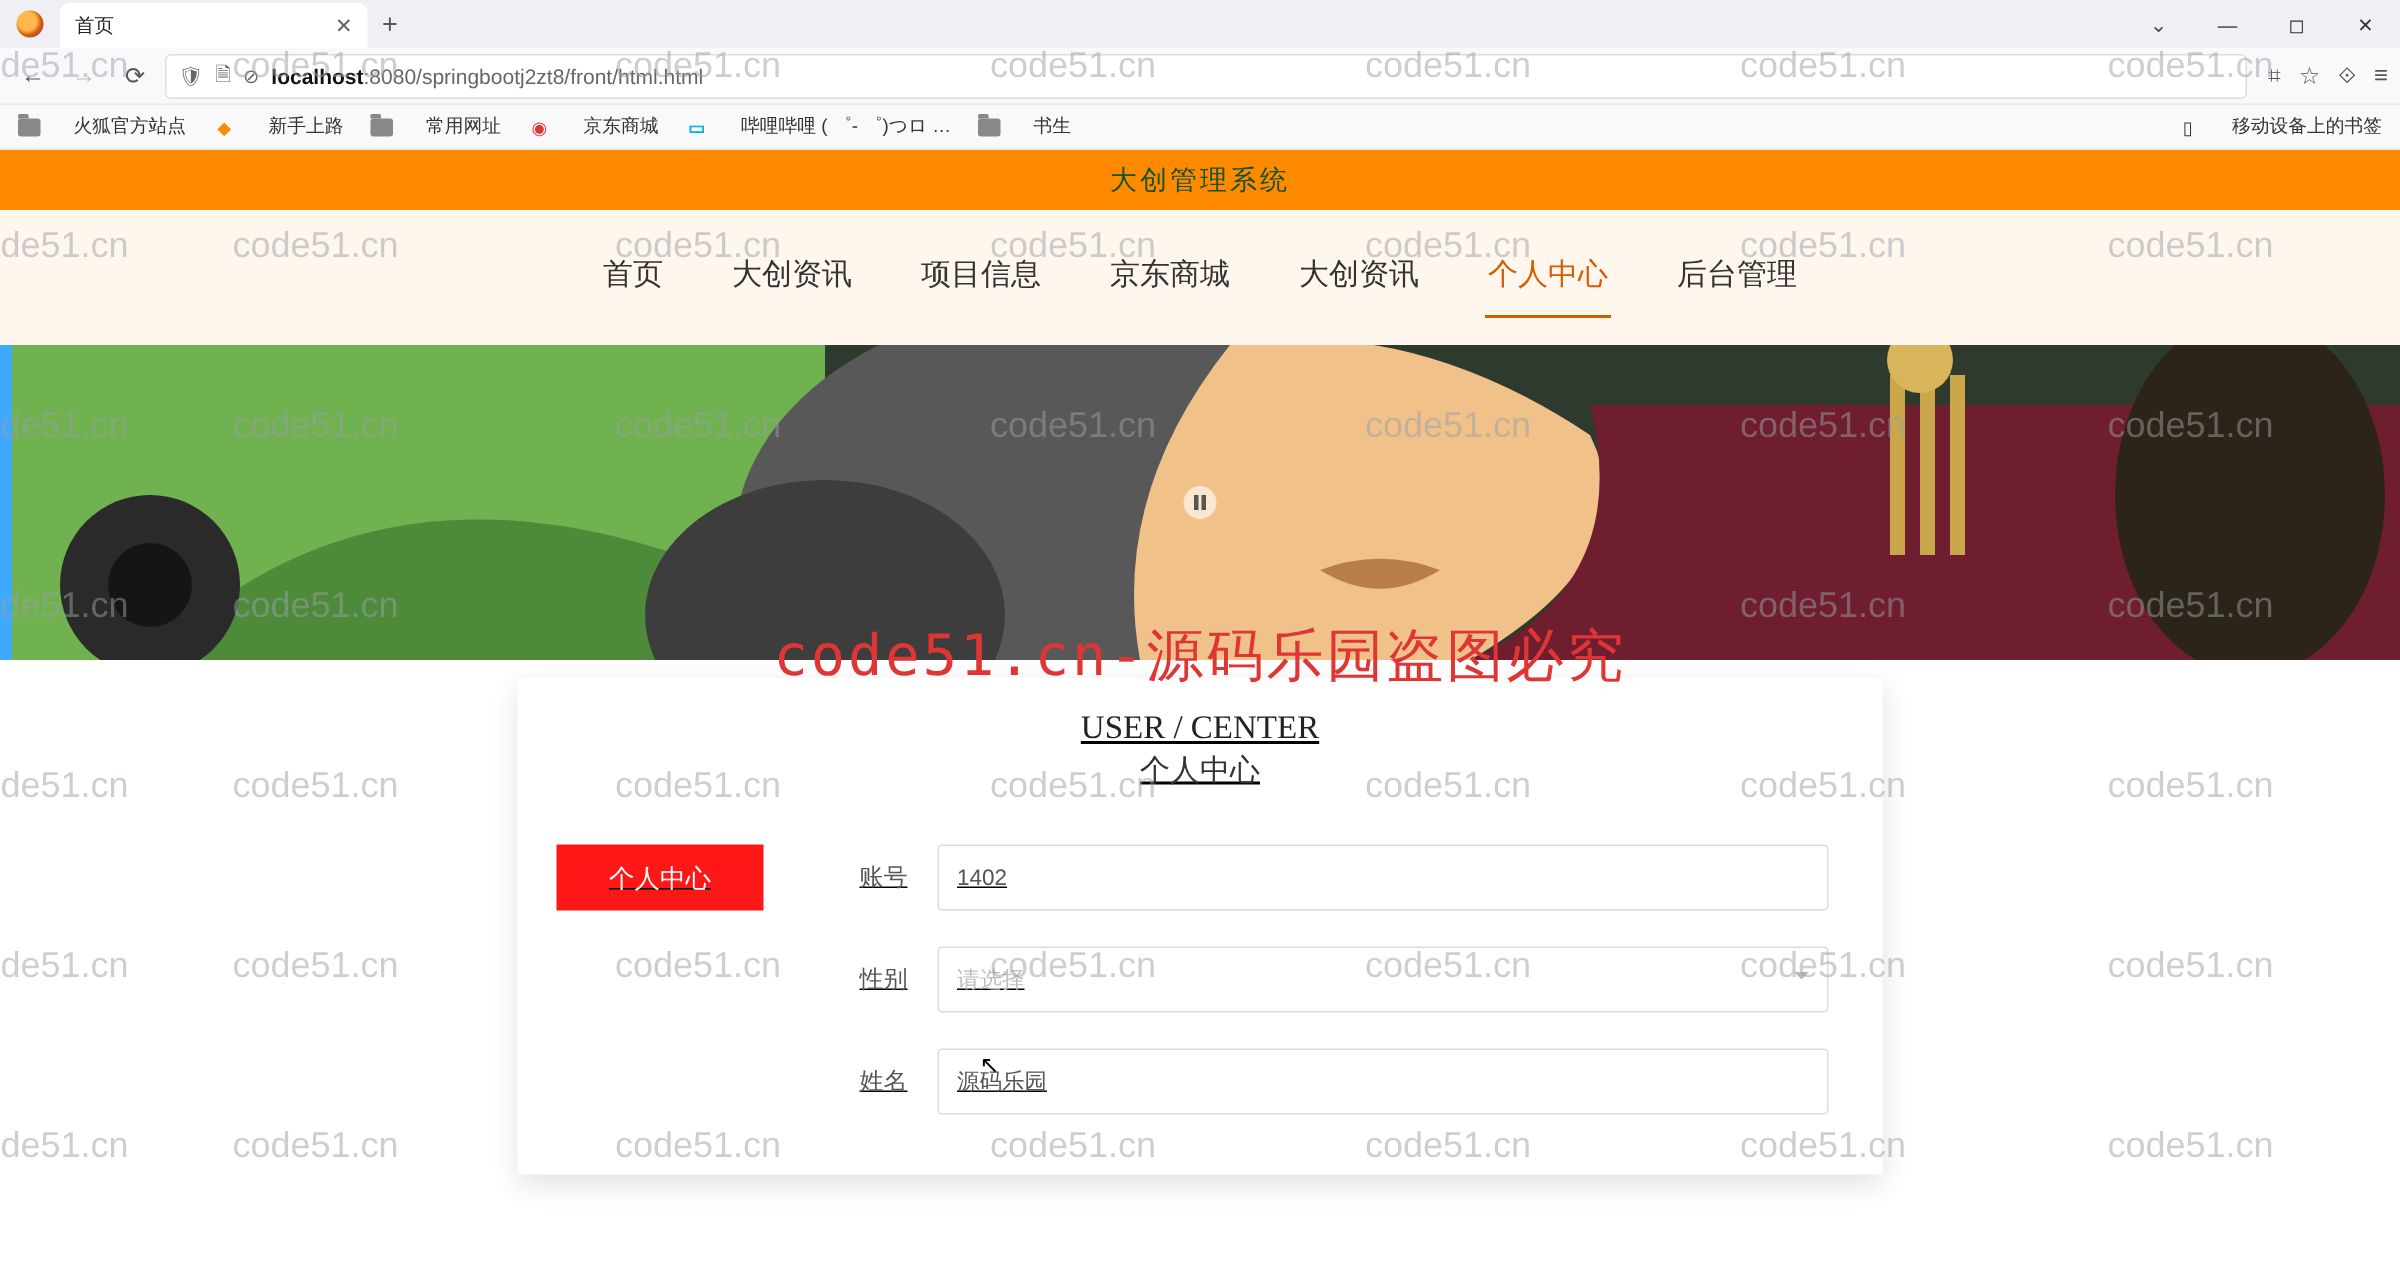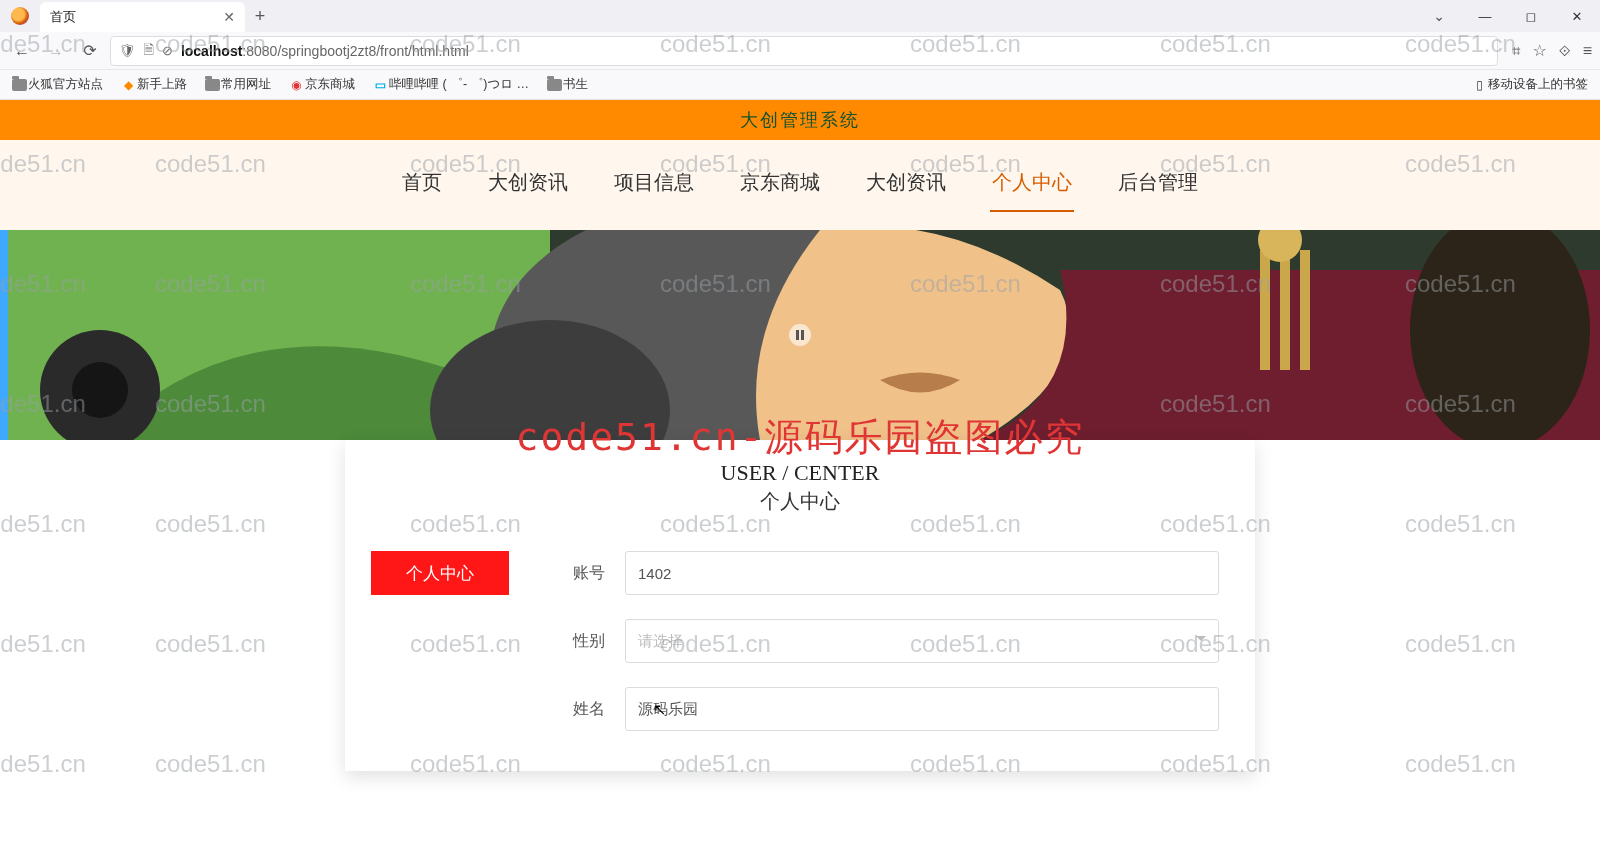--- a/index.html
+++ b/index.html
@@ -20,21 +20,21 @@
   .navbtn { width:28px; height:28px; display:flex; align-items:center; justify-content:center; color:#555; font-size:16px; border-radius:4px; cursor:pointer; }
   .navbtn.disabled { color:#bbb; }
   .urlbox { flex:1; height:30px; border:1px solid #ddd; border-radius:4px; display:flex; align-items:center; padding:0 8px; gap:8px; background:#fff; }
   .urlbox .sec { font-size:13px; color:#666; }
   .urlbox .url { font-size:14px; color:#666; }
   .urlbox .url b { color:#111; font-weight:600; }
   .urlend { display:flex; align-items:center; gap:12px; margin-left:8px; }
   .urlend span { font-size:16px; color:#555; cursor:pointer; }
 
   .bmbar { height:30px; background:#f9f9fb; display:flex; align-items:center; padding:0 12px; gap:18px; border-bottom:1px solid #e4e4e8; font-size:12.5px; color:#333; }
-  .bm { display:flex; align-items:center; gap:1px; cursor:pointer; }
+  .bm { display:flex; align-items:center; gap:22px; cursor:pointer; }
   .bm .ic { width:15px; height:15px; display:flex; align-items:center; justify-content:center; font-size:12px; }
   .folder { width:15px; height:12px; background:#888; border-radius:2px; position:relative; }
   .folder::before { content:""; position:absolute; top:-3px; left:0; width:7px; height:3px; background:#888; border-radius:1px 1px 0 0; }
   .bmbar .right { margin-left:auto; }
 
   
   .watermarks { position:absolute; inset:0; pointer-events:none; z-index:60; }
   .wm { position:absolute; color:#9aa0a6; font-size:24px; font-family:Arial,sans-serif; opacity:0.5; white-space:nowrap; }
   .big-wm { position:absolute; left:50%; top:412px; transform:translateX(-50%); color:#e03535; font-size:38px; font-family:"SimSun","宋体",monospace; letter-spacing:2px; white-space:nowrap; z-index:65; }
 
@@ -47,21 +47,21 @@
   .menuitem.active::after { content:""; position:absolute; left:0; right:0; bottom:-4px; height:2px; background:#d65c00; }
 
   
   .banner { height:210px; position:relative; overflow:hidden; background:#222; }
   .banner svg { width:100%; height:100%; display:block; }
   .pauseicon { position:absolute; left:50%; top:50%; transform:translate(-50%,-50%); width:22px; height:22px; border-radius:50%; background:rgba(255,255,255,.6); z-index:5; }
   .pauseicon::before,.pauseicon::after { content:""; position:absolute; top:6px; width:3px; height:10px; background:#555; }
   .pauseicon::before { left:7px; } .pauseicon::after { right:7px; }
 
   
-  .card { width:910px; margin:0 auto; background:#fff; box-shadow:0 6px 18px rgba(0,0,0,.12); padding:20px 0 40px; position:relative; }
+  .card { width:910px; margin:12px auto; background:#fff; box-shadow:0 6px 18px rgba(0,0,0,.12); padding:20px 0 40px; position:relative;text-decoration:underline; }
   .card .heading { text-align:center; }
   .card .heading .en { font-family:"Times New Roman",serif; font-size:22px; color:#222; }
   .card .heading .cn { font-size:20px; color:#333; margin-top:2px; }
   .formwrap { display:flex; margin-top:36px; padding:0 26px; gap:60px; }
   .sidebox { width:138px; }
   .sidetab { height:44px; background:#ff1616; color:#fff; display:flex; align-items:center; justify-content:center; font-size:17px; cursor:pointer; }
   .form { flex:1; display:flex; flex-direction:column; gap:24px; padding-right:10px; }
   .row { display:flex; align-items:center; gap:16px; }
   .row label { width:40px; text-align:center; font-size:16px; color:#555; }
   .row .inp { flex:1; height:44px; border:1px solid #dcdcdc; border-radius:3px; padding:0 12px; font-size:15px; color:#555; display:flex; align-items:center; }

